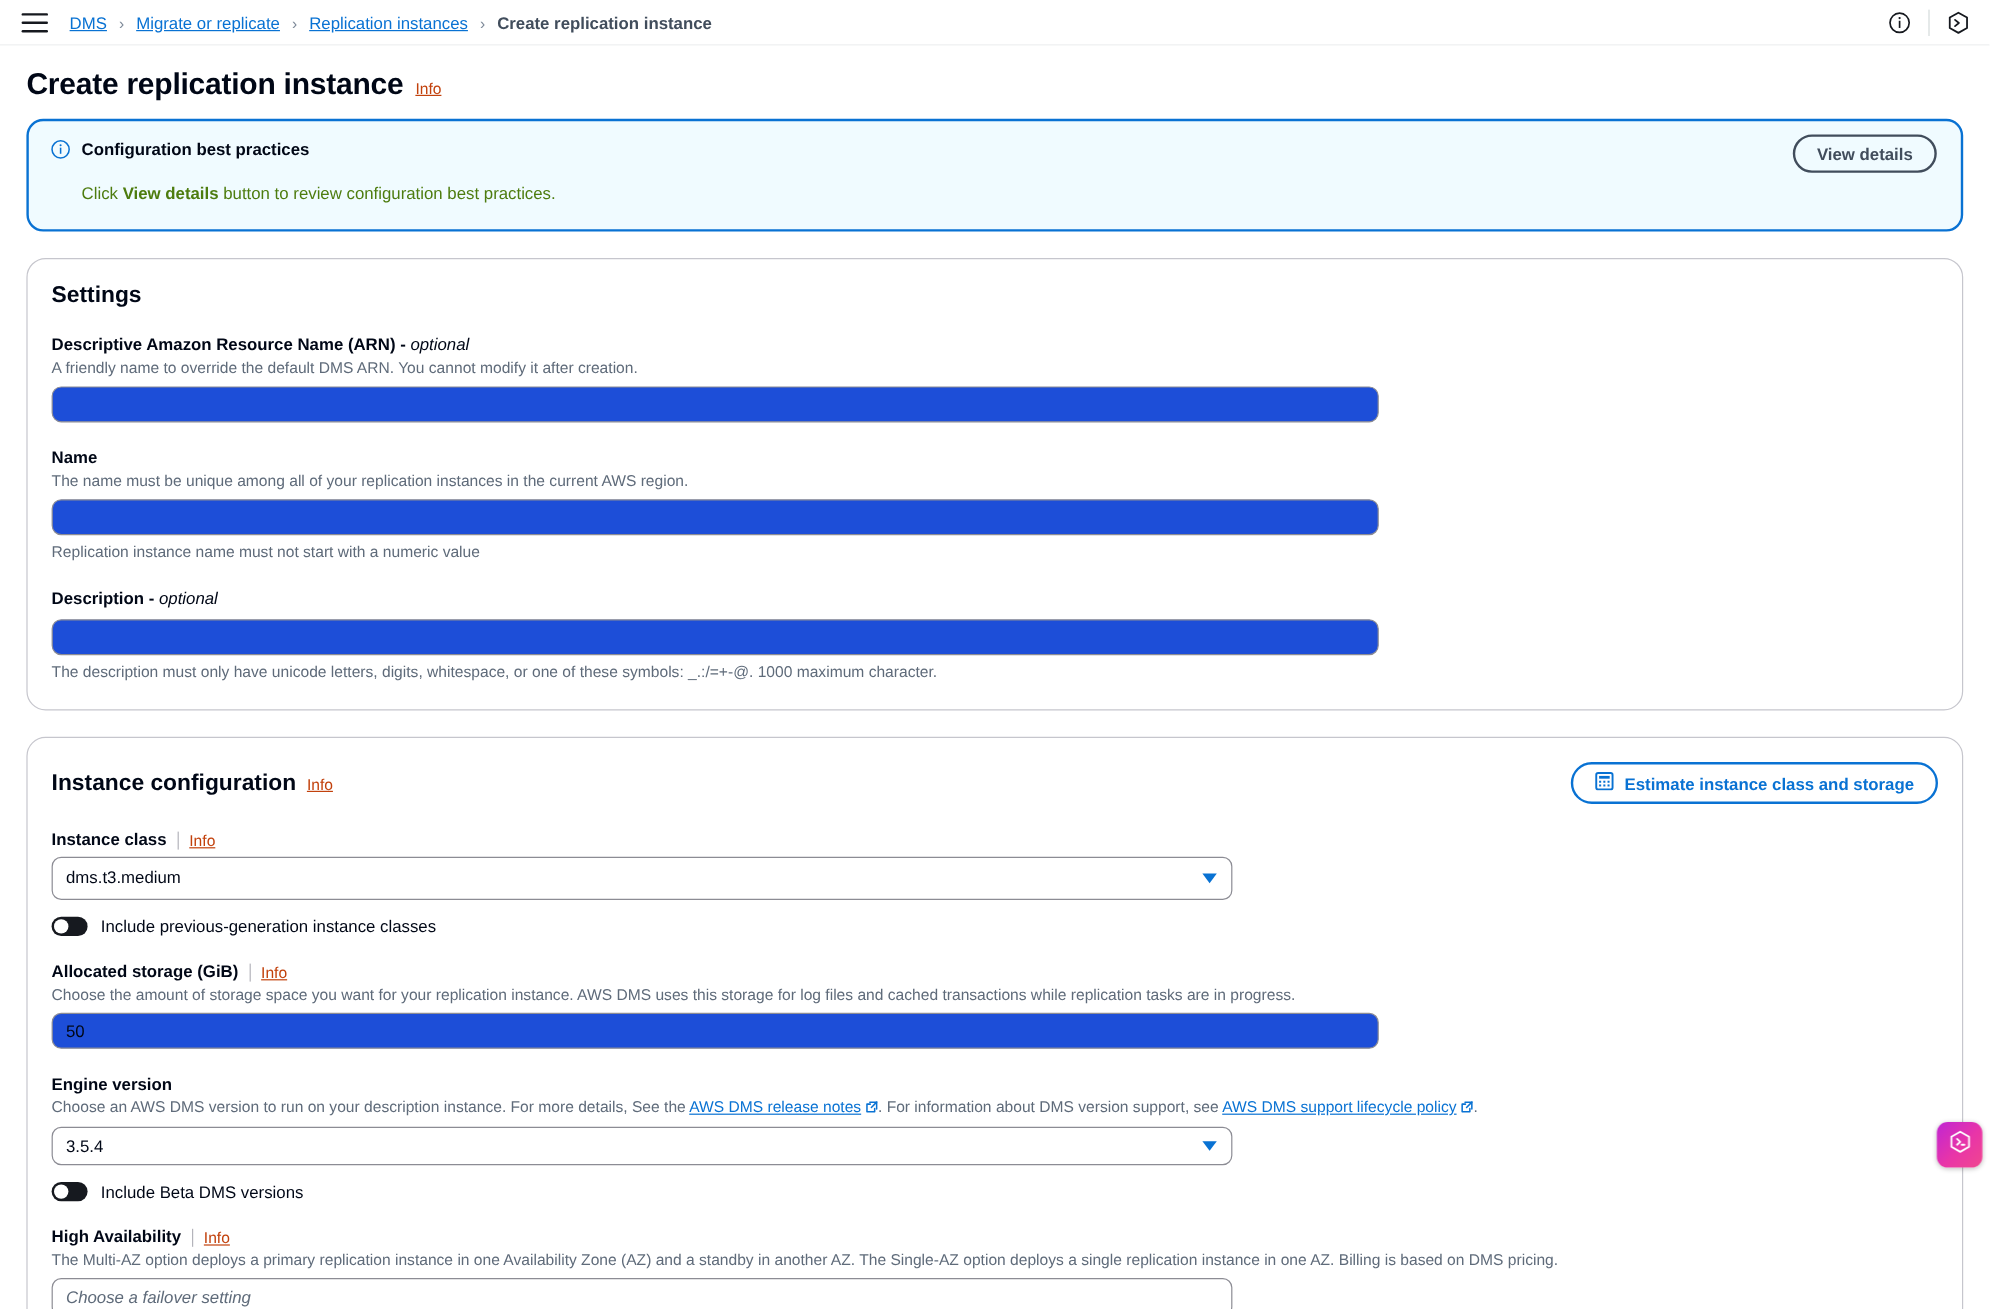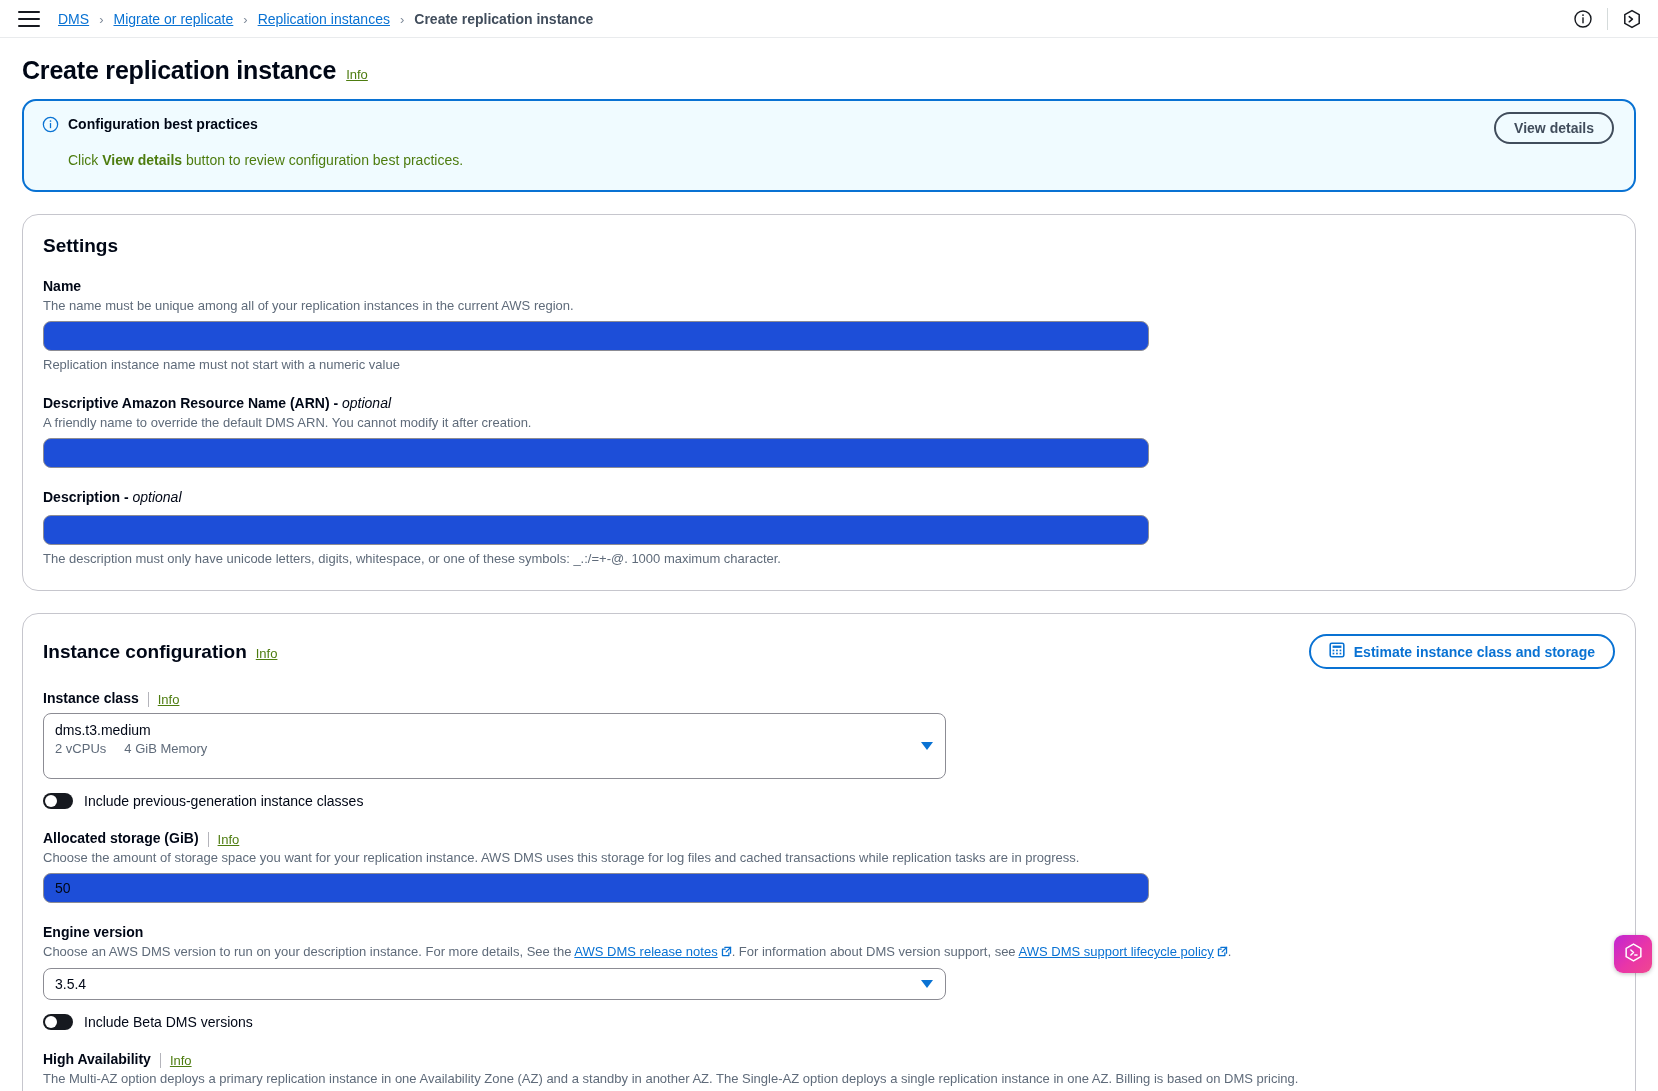--- a/index.html
+++ b/index.html
@@ -47,21 +47,21 @@
   .ticon { width: 20px; height: 20px; cursor: pointer; }
   .tdivider { width: 1px; height: 22px; background: #d5dbdb; }
 
   
   .page { padding: 0 22px; background: #fff; }
   .page-title-row {
     display: flex; align-items: baseline; gap: 10px;
     padding: 18px 0 14px 0;
   }
   .page-title { font-size: 25px; font-weight: 700; letter-spacing: -0.2px; color: #000716; }
-  .info-link { color: #4d7c0f; font-size: 13px; text-decoration: underline; cursor: pointer; }
+  .info-link { color: #c2410c; font-size: 13px; text-decoration: underline; cursor: pointer; }
 
   
   .alert {
     position: relative;
     border: 2px solid #0972d3;
     border-radius: 14px;
     background: #f0fbff;
     padding: 14px 20px 20px 18px;
     min-height: 84px;
   }
@@ -129,25 +129,25 @@
     font-size: 14px;
     color: #000716;
     padding: 0 11px;
     outline: none;
   }
   .input::placeholder { color: #5f6b7a; }
 
   .select {
     position: relative;
     margin-top: 6px;
-    width: 903px;
+    width: 984px;
     border: 1px solid #8c8c94;
     border-radius: 8px;
     background: #fff;
-    padding: 6px 34px 20px 11px;
+    padding: 6px 34px 8px 11px;
     cursor: pointer;
   }
   .select-main { font-size: 14px; color: #000716; line-height: 20px; }
   .select-sub {
     font-size: 13px; color: #5f6b7a; line-height: 18px;
     display: flex; gap: 18px;
   }
   .select-ph { font-size: 14px; color: #5f6b7a; font-style: italic; line-height: 20px; }
   .caret {
     position: absolute; right: 12px; top: 50%; transform: translateY(-50%);
@@ -262,30 +262,30 @@
     <div class="alert-body">
       <span>Click </span><b>View details</b><span> button to review configuration best practices.</span>
     </div>
     <button class="btn-normal">View details</button>
   </div>
 
   <div class="card">
     <div class="card-title">Settings</div>
 
     <div class="field">
+      <div class="label"><span>Descriptive Amazon Resource Name (ARN) - </span><span class="opt">optional</span></div>
+      <div class="desc">A friendly name to override the default DMS ARN. You cannot modify it after creation.</div>
+      <input class="input" type="text" value="" placeholder="" style="">
+    </div>
+
+    <div class="field">
       <div class="label">Name</div>
       <div class="desc">The name must be unique among all of your replication instances in the current AWS region.</div>
       <input class="input" type="text" value="" placeholder="" style="">
       <div class="constraint">Replication instance name must not start with a numeric value</div>
-    </div>
-
-    <div class="field">
-      <div class="label"><span>Descriptive Amazon Resource Name (ARN) - </span><span class="opt">optional</span></div>
-      <div class="desc">A friendly name to override the default DMS ARN. You cannot modify it after creation.</div>
-      <input class="input" type="text" value="" placeholder="" style="">
     </div>
 
     <div class="field">
       <div class="label"><span>Description - </span><span class="opt">optional</span></div>
       <input class="input" type="text" style="margin-top: 9px;" value="" placeholder="">
       <div class="constraint">The description must only have unicode letters, digits, whitespace, or one of these symbols: _.:/=+-@. 1000 maximum character.</div>
     </div>
   </div>
 
   <div class="card">
@@ -312,24 +312,20 @@
     </div>
 
     <div class="field">
       <div class="label-row">
         <span class="label">Instance class</span>
         <span class="label-div"></span>
         <span class="info-link">Info</span>
       </div>
       <div class="select">
         <div class="select-main">dms.t3.medium</div>
-        <div class="select-sub">
-          <span>2 vCPUs</span>
-          <span>4 GiB Memory</span>
-        </div>
         <span class="caret"></span>
       </div>
     </div>
 
     <div class="toggle-row">
       <span class="toggle">
           <span class="knob"></span>
         </span>
       <span class="toggle-label">Include previous-generation instance classes</span>
     </div>

